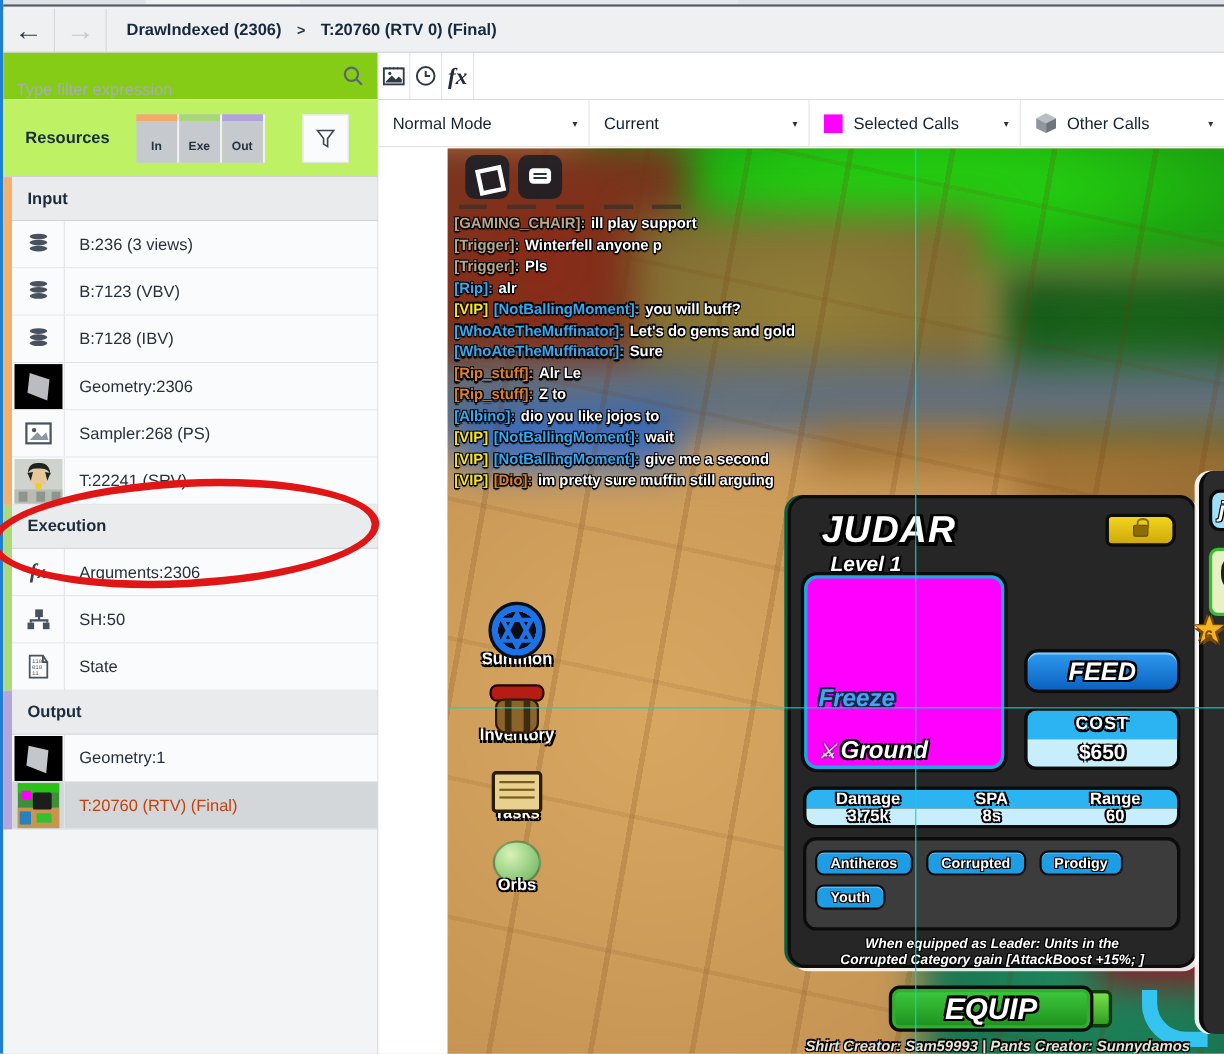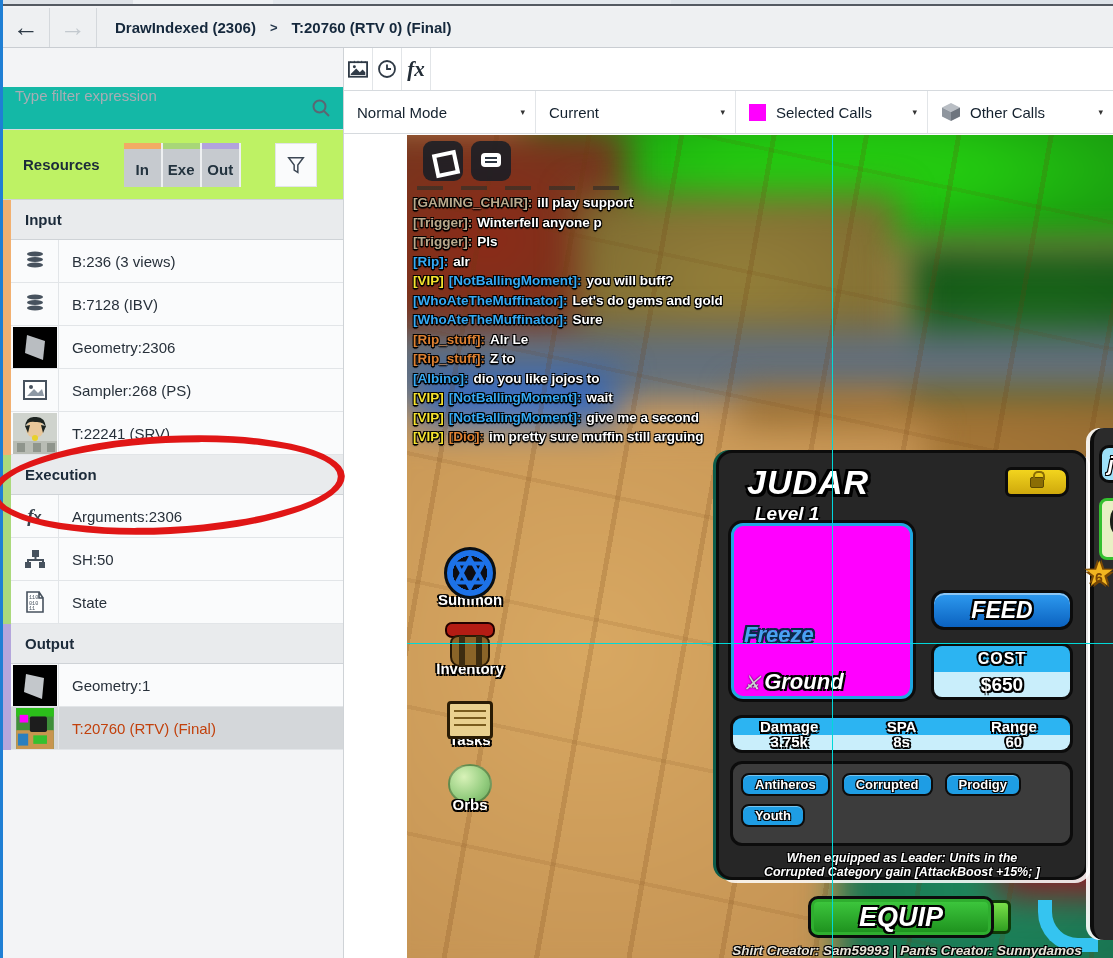--- a/index.html
+++ b/index.html
@@ -17,29 +17,29 @@
     border-bottom:1px solid #c9cdd2; display:flex; align-items:center; }
   .nav-cell { width:47px; height:100%; display:flex; align-items:center; justify-content:center;
     border-right:1px solid #d4d8dc; font-size:26px; font-weight:bold; }
   .nav-back { color:#2d3a46; }
   .nav-fwd  { color:#c3c9cf; }
   .crumbs { display:flex; align-items:center; gap:14px; padding-left:18px; font-size:15px; font-weight:bold; color:#15283c; }
   .crumb-sep { font-size:13px; color:#25384c; font-weight:bold; }
 
   
   .sidebar { position:absolute; left:0; top:48px; width:341px; bottom:0; background:#f3f4f6; border-right:1px solid #cfd3d7; }
-  .filter-row { height:43px; background:#14b8a6; border-bottom:1px solid #d6dade; display:flex; align-items:flex-start;margin-top:39px; }
+  .filter-row { height:43px; background:#84cc16; border-bottom:1px solid #d6dade; display:flex; align-items:flex-end; }
   .filter-row input { flex:1; border:none; outline:none; font-size:15px; padding:0 12px; color:#333; background:transparent; }
   .filter-row input::placeholder { color:#a7adb4; }
   .search-btn { width:44px; height:100%; display:flex; align-items:center; justify-content:center; }
 
   .res-row { height:70px; background:#bef264; border-bottom:1px solid #cfd3d7; display:flex; align-items:center; }
   .res-label { font-size:15px; font-weight:bold; color:#1c2b3a; padding:0 24px 0 20px; }
   .tgl { width:39px; height:44px; background:#c6cacf; border-right:2px solid #eef0f2; display:flex; align-items:flex-end; justify-content:center;
-    font-size:15px; font-weight:bold; color:#23333f; padding-bottom:9px; position:relative; }
+    font-size:11px; font-weight:bold; color:#23333f; padding-bottom:9px; position:relative; }
   .tgl::before { content:""; position:absolute; left:0; top:0; right:0; height:6px; }
   .tgl-in::before  { background:#f2ab64; }
   .tgl-exe::before { background:#a8d678; }
   .tgl-out::before { background:#b2a3dc; }
   .funnel-btn { width:42px; height:44px; background:#fafbfc; border:1px solid #e2e5e8; margin-left:34px;
     display:flex; align-items:center; justify-content:center; }
 
   .sec { position:relative; border-left:8px solid transparent; }
   .sec-input { border-left-color:#f2b070; }
   .sec-exec  { border-left-color:#abd97c; }
@@ -247,20 +247,30 @@
         <div class="row-label">B:236 (3 views)</div>
       </div>
       <div class="row">
         <div class="icon-cell">
             <svg width="24" height="24" viewBox="0 0 24 24" fill="#47525e">
               <ellipse cx="12" cy="5" rx="8" ry="2.6"></ellipse>
               <ellipse cx="12" cy="10.5" rx="8" ry="2.6"></ellipse>
               <ellipse cx="12" cy="16" rx="8" ry="2.6"></ellipse>
             </svg>
           </div>
+        <div class="row-label">B:7123 (VBV)</div>
+      </div>
+      <div class="row">
+        <div class="icon-cell">
+            <svg width="24" height="24" viewBox="0 0 24 24" fill="#47525e">
+              <ellipse cx="12" cy="5" rx="8" ry="2.6"></ellipse>
+              <ellipse cx="12" cy="10.5" rx="8" ry="2.6"></ellipse>
+              <ellipse cx="12" cy="16" rx="8" ry="2.6"></ellipse>
+            </svg>
+          </div>
         <div class="row-label">B:7128 (IBV)</div>
       </div>
       <div class="row">
         <div class="icon-cell">
             <svg class="thumb" viewBox="0 0 44 41">
               <rect width="44" height="41" fill="#000"></rect>
               <polygon points="14,8 32,14 30,33 12,26" fill="#b9bdc1"></polygon>
             </svg>
           </div>
         <div class="row-label">Geometry:2306</div>

